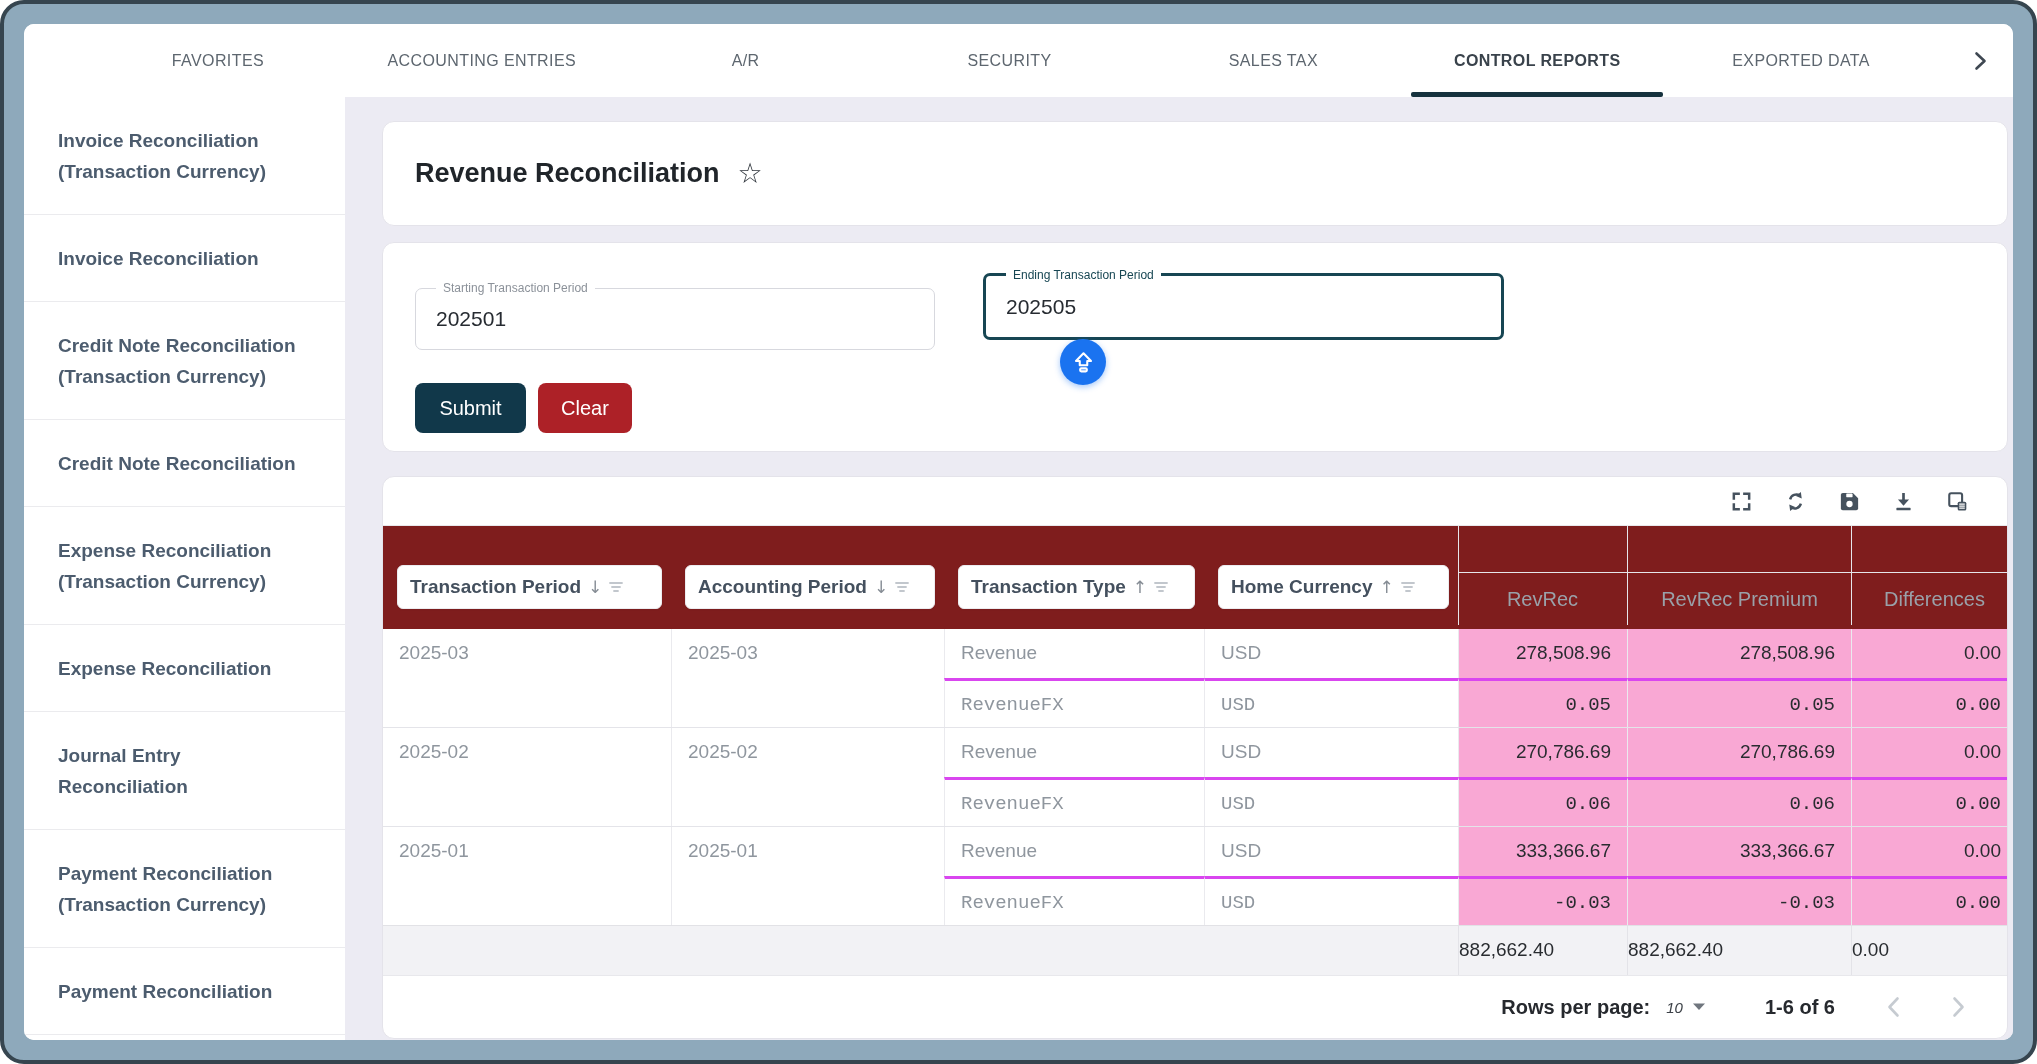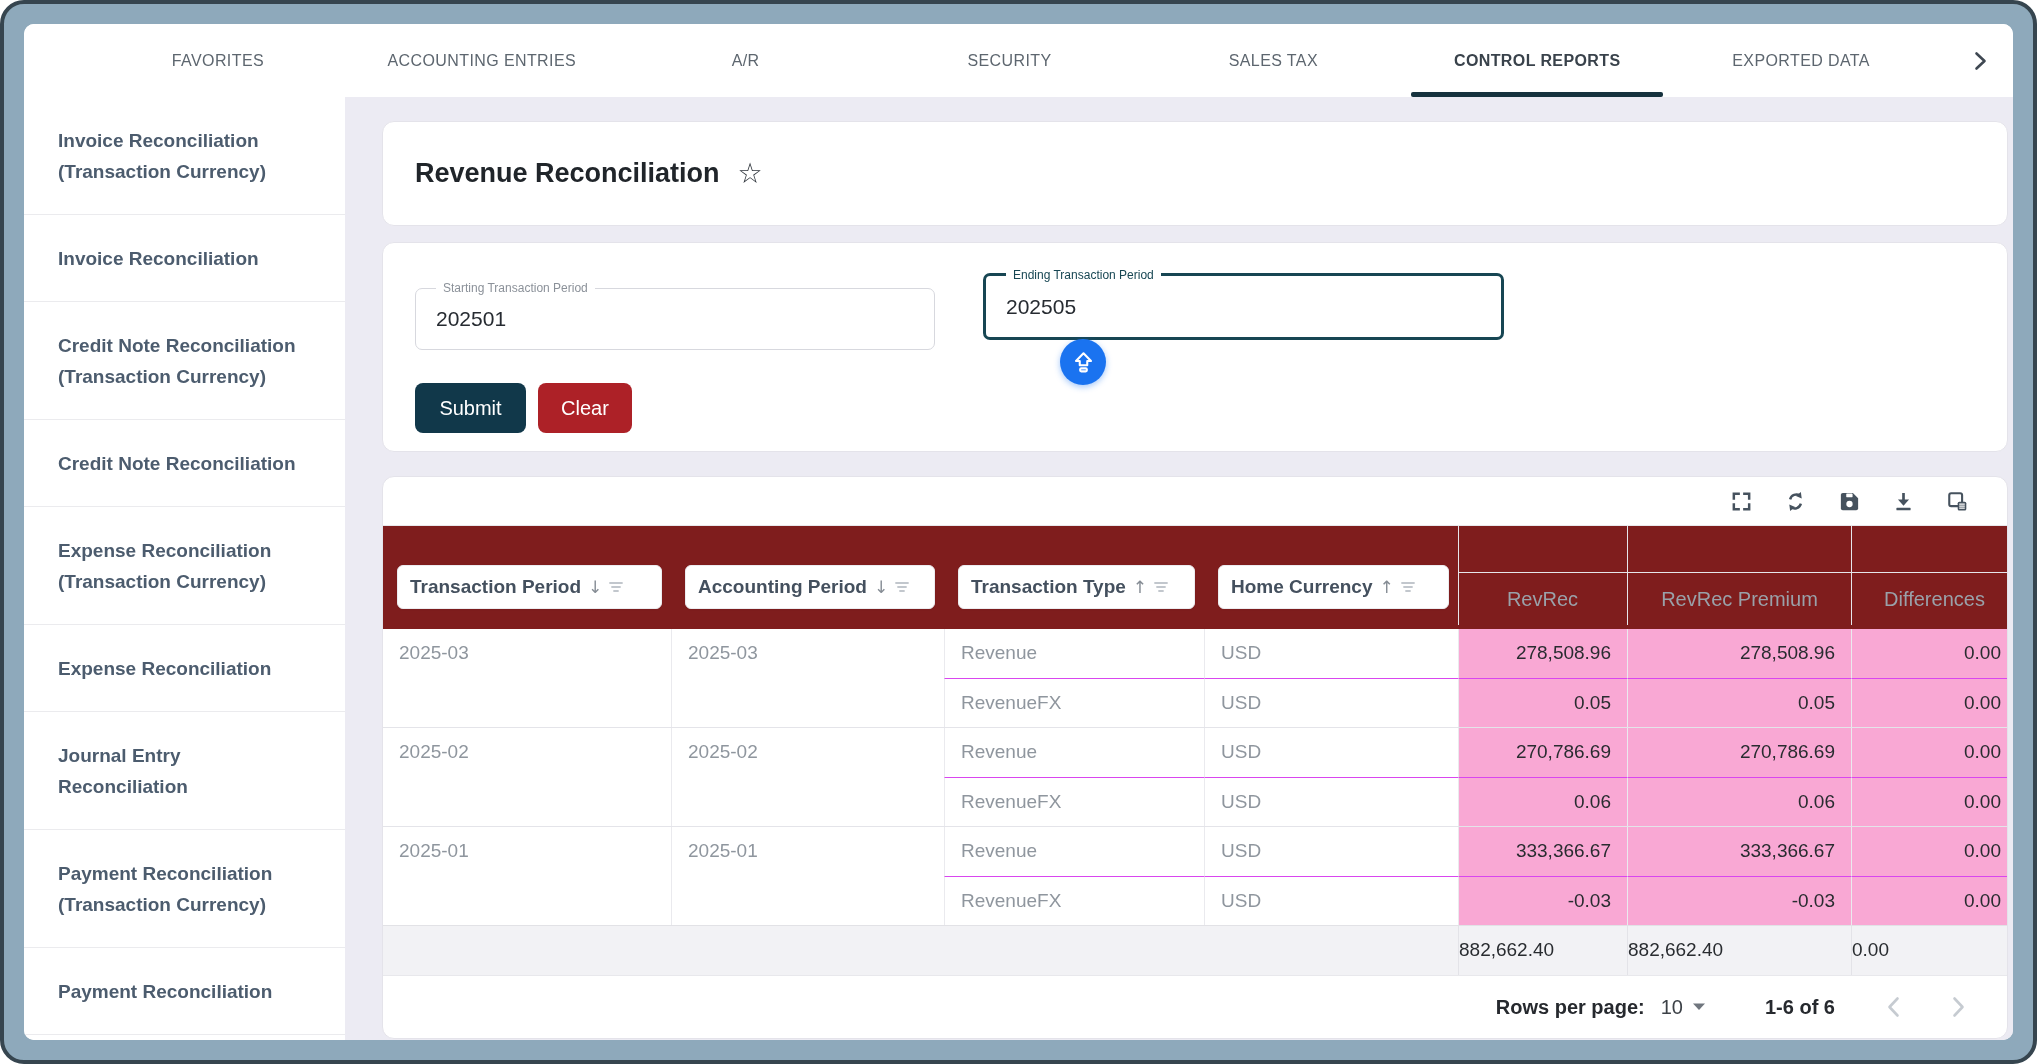--- a/index.html
+++ b/index.html
@@ -68,32 +68,32 @@
   .vh.sep .vh-inner{border-left:1px solid #e6e6ea;}
   .tbody{flex:0 0 auto;}
   .group{display:grid;grid-template-columns:var(--cols);grid-template-rows:49px 49px;}
   .group + .group{border-top:1px solid #e4e4e9;}
   .cell{box-sizing:border-box;font-size:19px;color:#8f969e;padding:13px 14px 0 16px;overflow:hidden;white-space:nowrap;}
   .cell.span{grid-row:1/3;}
   .c1{grid-column:1}.c2{grid-column:2}.c3{grid-column:3}.c4{grid-column:4}
   .c5{grid-column:5}.c6{grid-column:6}.c7{grid-column:7}
   .r1{grid-row:1}.r2{grid-row:2}
   .cell.c2,.cell.c3,.cell.c4,.cell.c5,.cell.c6,.cell.c7{border-left:1px solid #eaeaee;}
-  .r2.c3,.r2.c4,.r2.c5,.r2.c6,.r2.c7{border-top:1px solid #d946ef;}
+  .r2.c3,.r2.c4,.r2.c5,.r2.c6,.r2.c7{border-top:3px solid #d946ef;font-family:Liberation Mono, monospace;}
   .cell.num{background:#f9a8d4;color:#292c30;text-align:right;padding:13px 16px 0 0;}
   .totals{display:grid;grid-template-columns:var(--cols);grid-template-rows:49px;
     background:#f2f2f5;border-top:1px solid #e2e2e6;box-sizing:border-box;}
   .t-left{grid-column:1/5;}
   .t-num{box-sizing:border-box;font-size:19px;color:#292c30;text-align:left;
     padding:13px 16px 0 0;border-left:1px solid #e3e3e8;}
   .footer{flex:1;border-top:1px solid #e8e8ec;display:flex;align-items:center;
     justify-content:flex-end;padding-right:42px;}
   .fp-label{font-size:20px;font-weight:700;color:#26292e;}
   .fp-pp{display:flex;align-items:center;gap:10px;margin-left:16px;cursor:pointer;}
-  .fp-pp-value{font-size:20px;color:#3c4147;}
+  .fp-pp-value{font-size:15px;color:#3c4147;font-style:italic;}
   .fp-range{font-size:20px;font-weight:700;color:#26292e;margin-left:60px;}
   .pg-btn{margin-left:52px;display:flex;align-items:center;cursor:pointer;}
   svg{display:block;}
 </style>
 </head>
 <body>
 
 <div class="frame">
   <div class="window">
 

